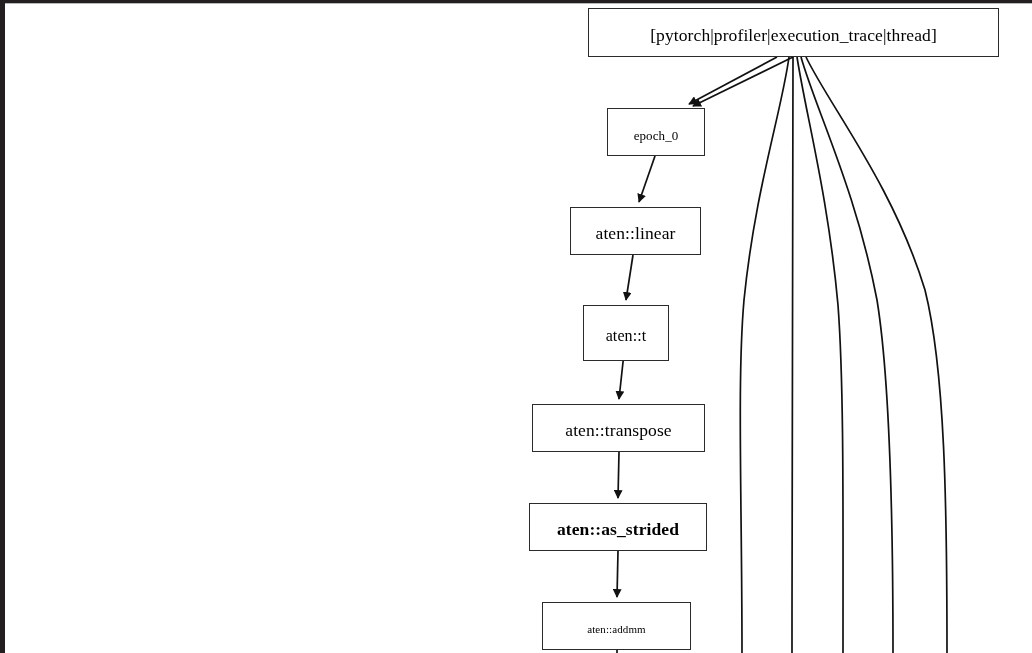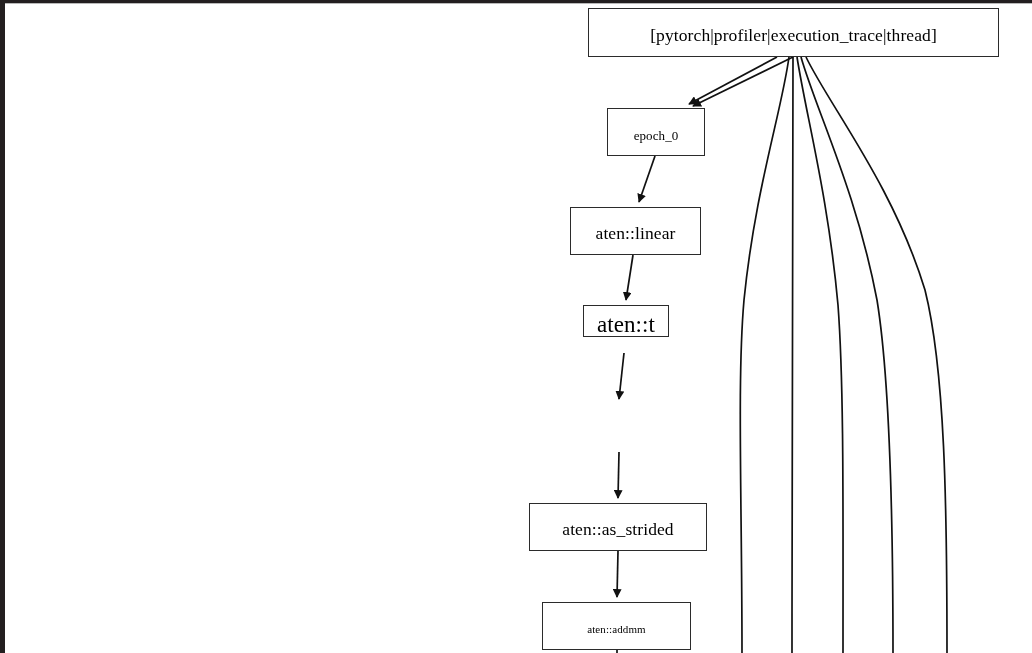--- a/index.html
+++ b/index.html
@@ -54,23 +54,23 @@
   }
   .node-label {
     display: block;
     line-height: 1;
     padding-bottom: 2px;
     margin-top: 8px;
   }
   #node-root       { left: 588px; top: 8px;   width: 411px; height: 49px;  font-size: 17.5px; }
   #node-epoch0     { left: 607px; top: 108px; width: 98px;  height: 48px;  font-size: 13px; }
   #node-linear     { left: 570px; top: 207px; width: 131px; height: 48px;  font-size: 17.5px; }
-  #node-t          { left: 583px; top: 305px; width: 86px;  height: 32px;  font-size: 23px; }
+  #node-t          { left: 583px; top: 305px; width: 86px;  height: 56px;  font-size: 16px; }
   #node-transpose  { left: 532px; top: 404px; width: 173px; height: 48px;  font-size: 17.5px; }
-  #node-asstrided  { left: 529px; top: 503px; width: 178px; height: 48px;  font-size: 17.5px; }
+  #node-asstrided  { left: 529px; top: 503px; width: 178px; height: 48px;  font-size: 17.5px; font-weight: bold; }
   #node-addmm      { left: 542px; top: 602px; width: 149px; height: 48px;  font-size: 11px; }
 </style>
 </head>
 <body>
 
 <div id="root-canvas">
 
   <div id="frame-left"></div>
   <div id="frame-top"></div>
   <div id="frame-top-inner"></div>
@@ -111,20 +111,23 @@
   </div>
 
   <div class="node-box" id="node-linear">
     <span class="node-label">aten::linear</span>
   </div>
 
   <div class="node-box" id="node-t">
     <span class="node-label">aten::t</span>
   </div>
 
+  <div class="node-box" id="node-transpose">
+    <span class="node-label">aten::transpose</span>
+  </div>
 
   <div class="node-box" id="node-asstrided">
     <span class="node-label">aten::as_strided</span>
   </div>
 
   <div class="node-box" id="node-addmm">
     <span class="node-label">aten::addmm</span>
   </div>
 
 </div>

